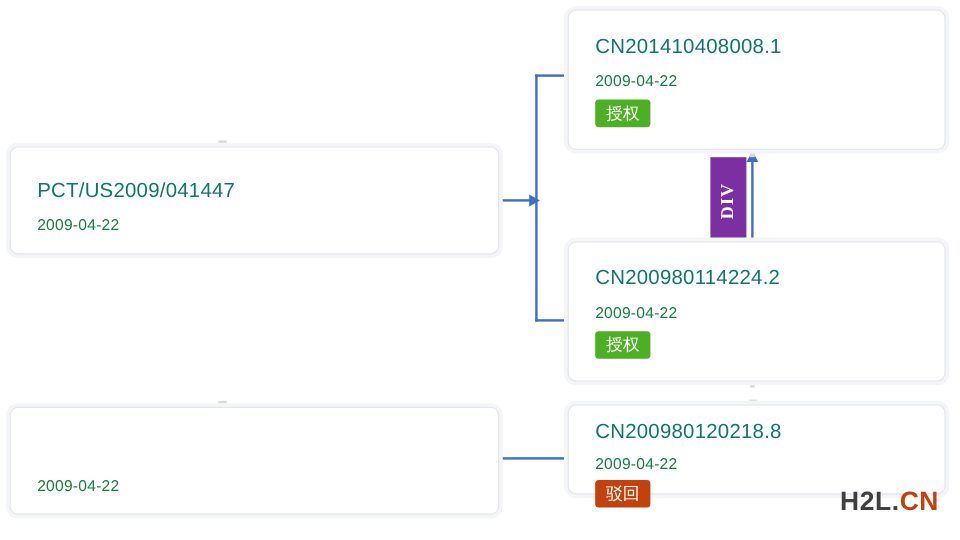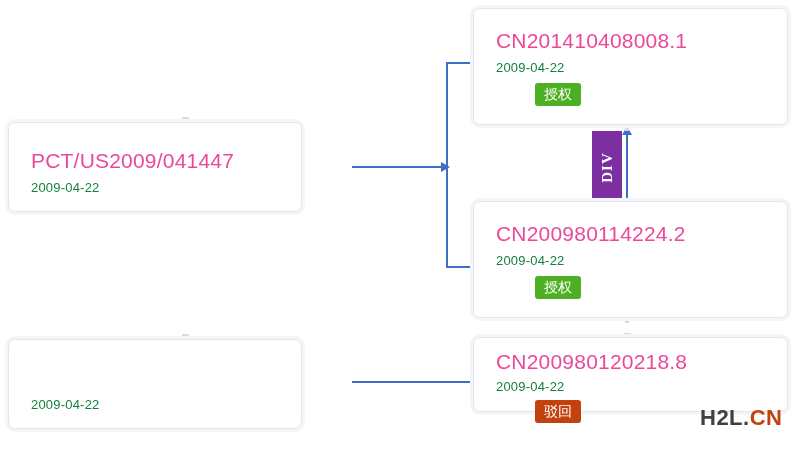--- a/index.html
+++ b/index.html
@@ -22,22 +22,22 @@
     box-sizing: border-box;
     background: #ffffff;
     border: 1px solid #e3e6ec;
     border-radius: 7px;
     box-shadow: 0 0 0 3px #f4f5f8;
     padding: 0;
   }
   .node .title {
     position: absolute;
     left: 22px;
-    font-size: 21px;
-    color: #ec4899;
+    font-size: 17px;
+    color: #0f766e;
     letter-spacing: .2px;
     white-space: nowrap;
   }
   .node .date {
     position: absolute;
     left: 22px;
     font-size: 13px;
     color: #15803d;
     letter-spacing: .2px;
     white-space: nowrap;
@@ -50,30 +50,30 @@
     font-size: 14px;
     line-height: 1.15;
     color: #ffffff;
     border-radius: 3px;
     white-space: nowrap;
   }
   .badge.green  { background: #4caf24; }
   .badge.gray   { background: #c2410c; }
 
   
-  .node.left  { width: 294px; height: 90px; }
+  .node.left  { width: 408px; height: 90px; }
   .node.right { width: 315px; height: 117px; }
   .node.right.short { height: 75px; }
 
   .node.left .title { top: 26px; }
   .node.left .date  { top: 57px; }
 
   .node.right .title { top: 20px; }
   .node.right .date  { top: 51px; }
-  .node.right .badge { top: 74px; margin-left: 39px; }
+  .node.right .badge { top: 74px; }
 
   .node.right.short .title { top: 12px; }
   .node.right.short .date  { top: 41px; }
   .node.right.short .badge { top: 62px; }
 
   
   .conn {
     position: absolute;
     background: #3f6fc4;
   }

